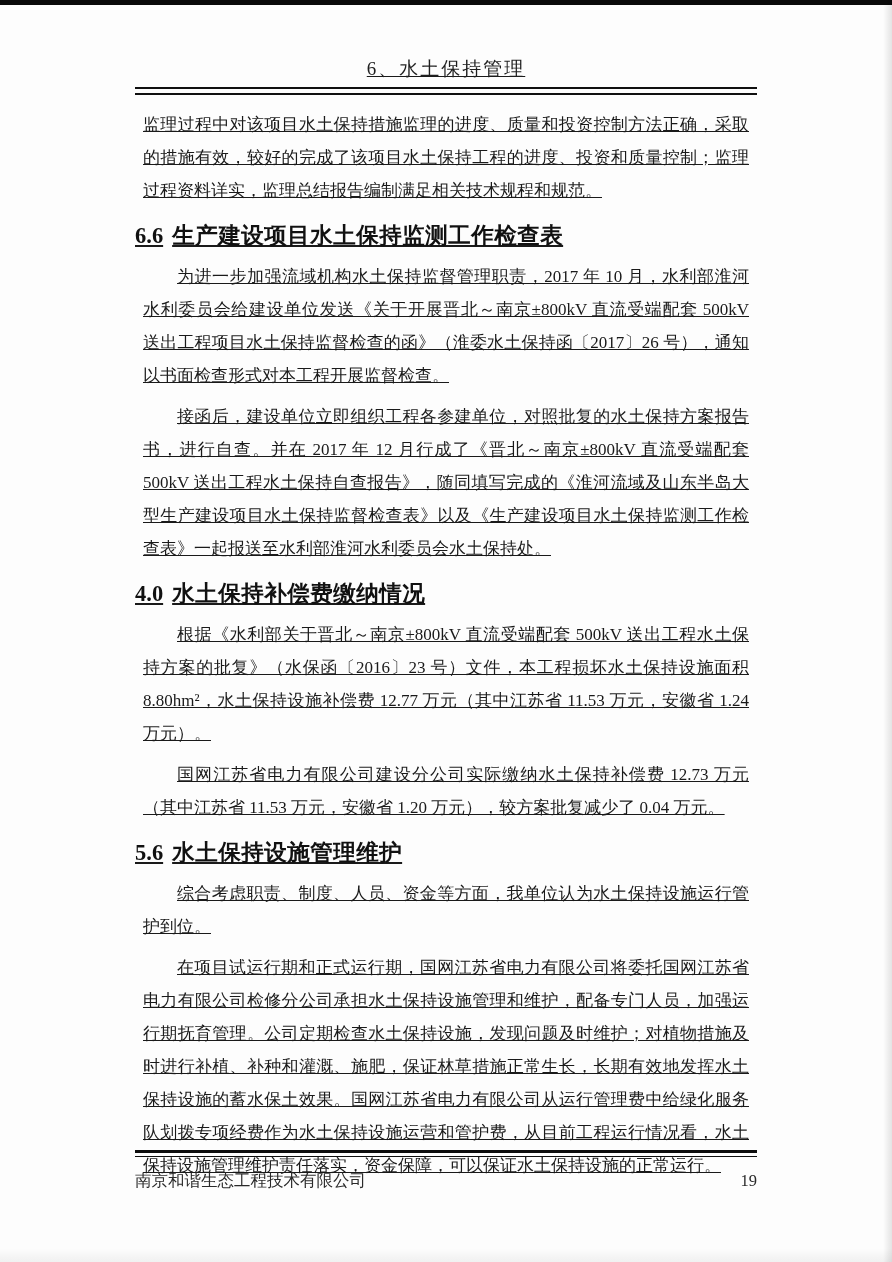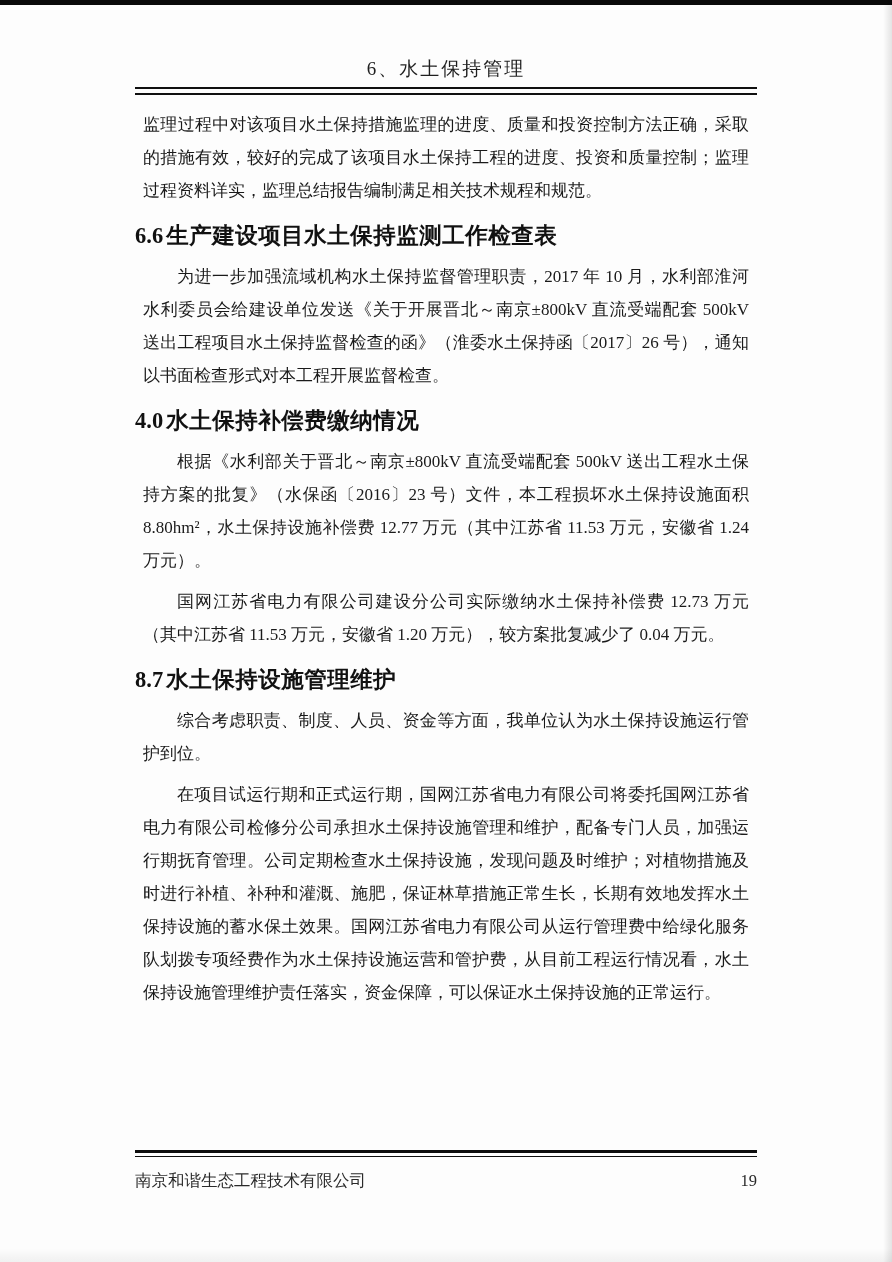--- a/index.html
+++ b/index.html
@@ -33,20 +33,21 @@
     left: 0; bottom: 0;
     width: 892px; height: 14px;
     background: linear-gradient(to bottom, rgba(0,0,0,0), rgba(0,0,0,0.05));
   }
   
   .page-inner {
     position: absolute;
     left: 135px;
     top: 0;
     width: 622px;
+    text-decoration: underline;
   }
   .running-header-title {
     margin-top: 56px;
     text-align: center;
     font-size: 19px;
     letter-spacing: 2px;
     color: #1f1f1f;
   }
   .header-rule {
     margin-top: 5px;
@@ -70,21 +71,21 @@
   }
   h2.section-heading {
     font-size: 22.5px;
     font-weight: bold;
     color: #111;
     margin: 12px 0 7px 0;
     letter-spacing: 0.5px;
     text-indent: 0;
   }
   h2.section-heading .section-number {
-    margin-right: 3px;
+    margin-right: 9px;
     letter-spacing: 0;
   }
   .page-footer {
     position: absolute;
     top: 1150px;
     left: 135px;
     width: 622px;
   }
   .footer-rule {
     height: 2.5px;
@@ -113,29 +114,30 @@
   <div class="header-rule"></div>
 
   <div class="body-text">
 
     <p class="continuation">监理过程中对该项目水土保持措施监理的进度、质量和投资控制方法正确，采取的措施有效，较好的完成了该项目水土保持工程的进度、投资和质量控制；监理过程资料详实，监理总结报告编制满足相关技术规程和规范。</p>
 
     <h2 class="section-heading">
       <span class="section-number">6.6</span><span>生产建设项目水土保持监测工作检查表</span>
     </h2>
     <p>为进一步加强流域机构水土保持监督管理职责，2017 年 10 月，水利部淮河水利委员会给建设单位发送《关于开展晋北～南京±800kV 直流受端配套 500kV 送出工程项目水土保持监督检查的函》（淮委水土保持函〔2017〕26 号），通知以书面检查形式对本工程开展监督检查。</p>
+    <p>接函后，建设单位立即组织工程各参建单位，对照批复的水土保持方案报告书，进行自查。并在 2017 年 12 月行成了《晋北～南京±800kV 直流受端配套 500kV 送出工程水土保持自查报告》，随同填写完成的《淮河流域及山东半岛大型生产建设项目水土保持监督检查表》以及《生产建设项目水土保持监测工作检查表》一起报送至水利部淮河水利委员会水土保持处。</p>
 
     <h2 class="section-heading">
       <span class="section-number">4.0</span><span>水土保持补偿费缴纳情况</span>
     </h2>
     <p>根据《水利部关于晋北～南京±800kV 直流受端配套 500kV 送出工程水土保持方案的批复》（水保函〔2016〕23 号）文件，本工程损坏水土保持设施面积 8.80hm²，水土保持设施补偿费 12.77 万元（其中江苏省 11.53 万元，安徽省 1.24 万元）。</p>
     <p>国网江苏省电力有限公司建设分公司实际缴纳水土保持补偿费 12.73 万元（其中江苏省 11.53 万元，安徽省 1.20 万元），较方案批复减少了 0.04 万元。</p>
 
     <h2 class="section-heading">
-      <span class="section-number">8.7</span><span>水土保持设施管理维护</span>
+      <span class="section-number">5.6</span><span>水土保持设施管理维护</span>
     </h2>
     <p>综合考虑职责、制度、人员、资金等方面，我单位认为水土保持设施运行管护到位。</p>
     <p>在项目试运行期和正式运行期，国网江苏省电力有限公司将委托国网江苏省电力有限公司检修分公司承担水土保持设施管理和维护，配备专门人员，加强运行期抚育管理。公司定期检查水土保持设施，发现问题及时维护；对植物措施及时进行补植、补种和灌溉、施肥，保证林草措施正常生长，长期有效地发挥水土保持设施的蓄水保土效果。国网江苏省电力有限公司从运行管理费中给绿化服务队划拨专项经费作为水土保持设施运营和管护费，从目前工程运行情况看，水土保持设施管理维护责任落实，资金保障，可以保证水土保持设施的正常运行。</p>
 
   </div>
 </div>
 
 <div class="page-footer">
   <div class="footer-rule"></div>
   <div class="footer-row">

